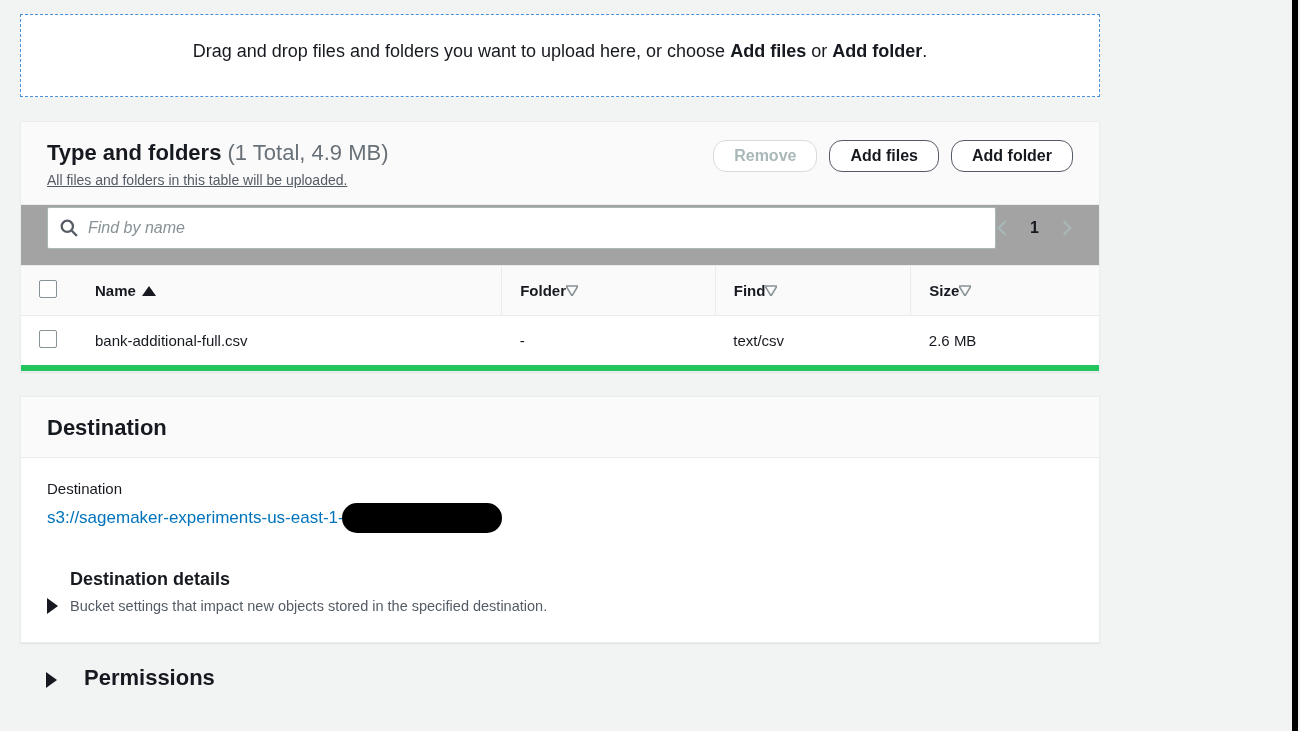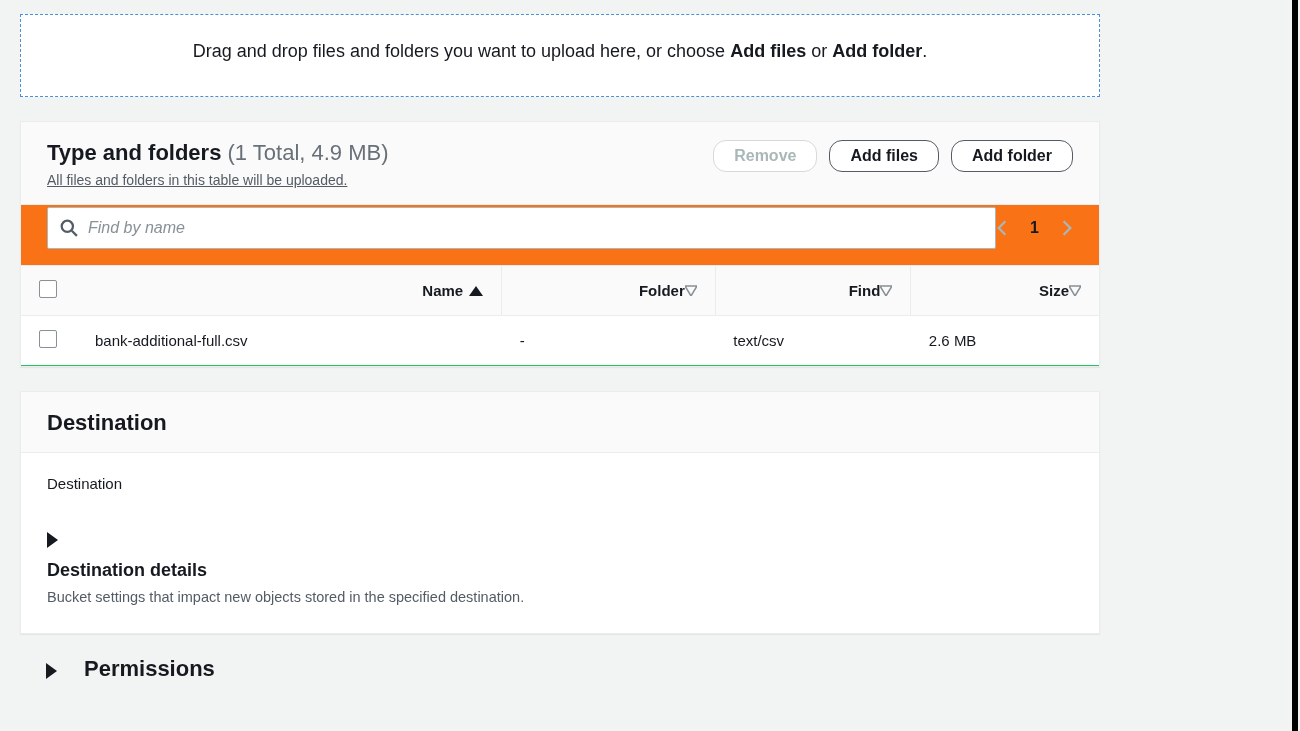--- a/index.html
+++ b/index.html
@@ -74,21 +74,21 @@
     color: #16191f;
   }
   .btn.disabled {
     color: #aab7b8;
     border-color: #d5dbdb;
     cursor: default;
   }
 
   
   .search-row {
-    background: #f97316;
+    background: #a3a3a3;
     padding: 2px 26px 16px;
     display: flex;
     align-items: center;
   }
   .search-box {
     flex: 1;
     display: flex;
     align-items: center;
     border: 1px solid #aab7b8;
     border-radius: 2px;
@@ -144,40 +144,40 @@
     background: #fafafa;
     border-top: 1px solid #eaeded;
     border-bottom: 1px solid #eaeded;
     font-weight: 700;
     color: #16191f;
   }
   .th-sep {
     border-left: 1px solid #eaeded;
   }
   .file-table tbody tr {
-    border-bottom: 1px solid #22c55e;
+    border-bottom: 6px solid #22c55e;
     background: #ffffff;
   }
   .checkbox {
     width: 18px; height: 18px;
     border: 1px solid #879196;
     border-radius: 2px;
     background: #fff;
     display:inline-block;
   }
   .col-check { width: 56px; text-align:center;}
   .sort-icon {
     display:inline-block;
     vertical-align: middle;
     margin-left: 6px;
   }
   .tri-up {
     width:0;height:0;border-left:7px solid transparent;border-right:7px solid transparent;border-bottom:10px solid #16191f;display:inline-block;
   }
-  .th-inner { display:flex; justify-content:flex-end; align-items:center;}
+  .th-inner { display:flex; justify-content:flex-start; align-items:center;}
   .sort-toggle-outline{
     color:#879196;
   }
 
   
   .panel-body {
     padding: 22px 26px 28px;
     background: #ffffff;
   }
   .dest-label {
@@ -196,24 +196,23 @@
     display:inline-block;
     width: 160px;
     height: 30px;
     background: #000;
     border-radius: 16px;
     margin-left: -2px;
     vertical-align: middle;
   }
   .expander-row {
     display:flex;
-    align-items:flex-start;
+    align-items:flex-end;
     gap: 12px;
     margin-top: 36px;
-    flex-direction: column;
   }
   .caret-right {
     width:0;height:0;
     border-top:8px solid transparent;
     border-bottom:8px solid transparent;
     border-left:11px solid #16191f;
     margin-top: 4px;
     flex-shrink:0;
   }
   .expander-title {
@@ -350,20 +349,24 @@
       </tbody>
     </table>
   </div>
 
   <div class="panel">
     <div class="panel-header" style="border-bottom:1px solid #eaeded;">
       <div class="panel-title">Destination</div>
     </div>
     <div class="panel-body">
       <div class="dest-label">Destination</div>
+      <a class="dest-link" href="#">
+        <span>s3://sagemaker-experiments-us-east-1-</span>
+          <span class="redacted"></span>
+      </a>
 
       <div class="expander-row">
         <span class="caret-right"></span>
         <div>
           <div class="expander-title">Destination details</div>
           <div class="expander-desc">Bucket settings that impact new objects stored in the specified destination.</div>
         </div>
       </div>
     </div>
   </div>

